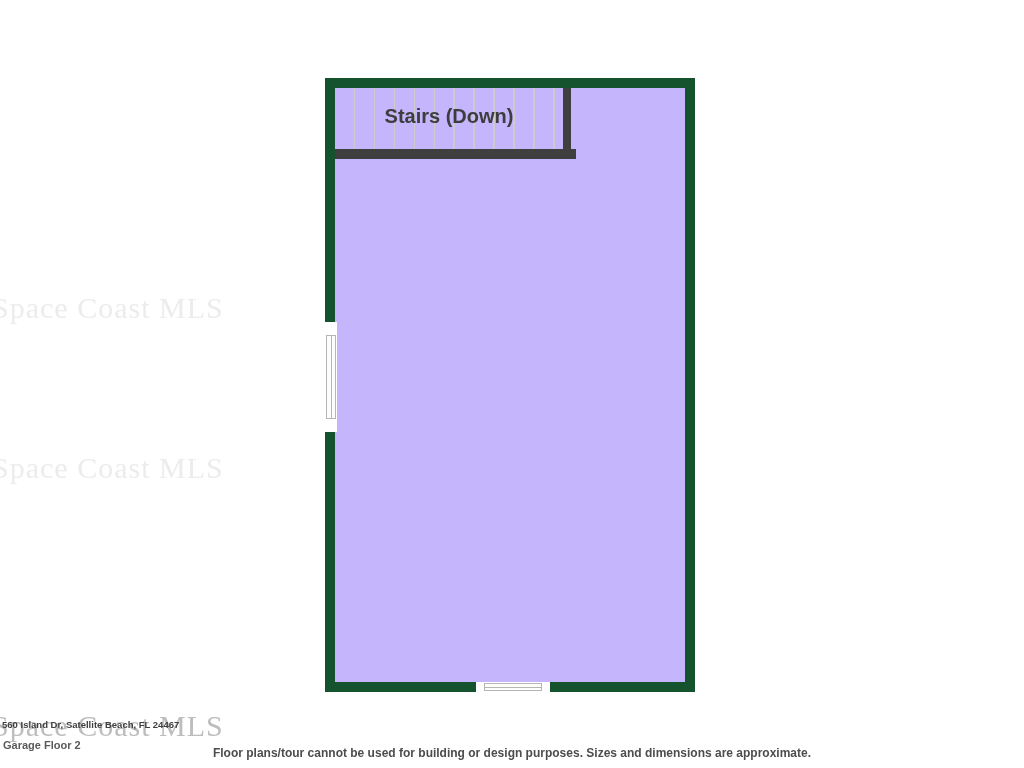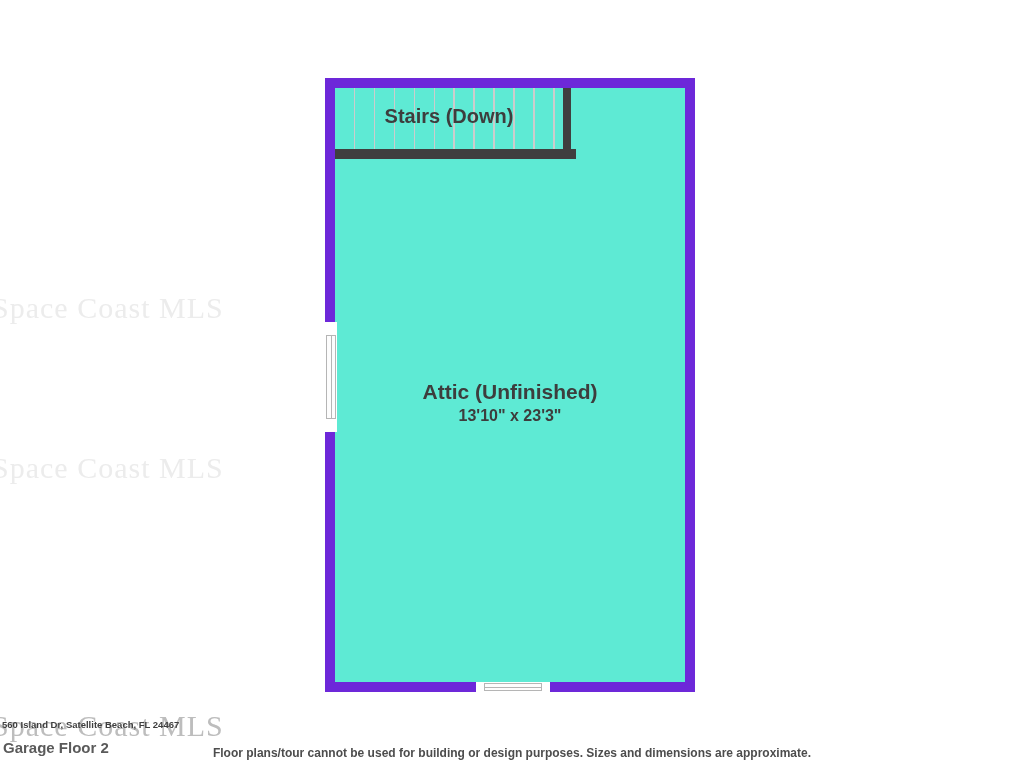--- a/index.html
+++ b/index.html
@@ -33,22 +33,22 @@
   .wm3 { top: 709px; }
 
   
   .plan {
     position: absolute;
     left: 325px;
     top: 78px;
     width: 370px;
     height: 614px;
     box-sizing: border-box;
-    border: 10px solid #6d28d9;
-    background: #5eead4;
+    border: 10px solid #14532d;
+    background: #c4b5fd;
   }
   .stair-treads {
     position: absolute;
     left: 0;
     top: 0;
     width: 228px;
     height: 61px;
     background: repeating-linear-gradient(
       to right,
       transparent 0px,
@@ -162,21 +162,21 @@
     top: 719px;
     font-size: 9.5px;
     font-weight: 600;
     color: #3f3f3f;
     white-space: nowrap;
   }
   .floor-label {
     position: absolute;
     left: 3px;
     top: 739px;
-    font-size: 15px;
+    font-size: 11px;
     font-weight: 700;
     color: #5a5a5a;
     white-space: nowrap;
   }
   .disclaimer {
     position: absolute;
     left: 0;
     top: 746px;
     width: 100%;
     text-align: center;
@@ -192,24 +192,20 @@
 
   <div class="watermark wm-faint wm1">Space Coast MLS</div>
   <div class="watermark wm-faint wm2">Space Coast MLS</div>
 
   <div class="plan">
     <div class="stair-treads"></div>
     <div class="stair-wall-right"></div>
     <div class="stair-wall-bottom"></div>
     <div class="stairs-label">Stairs (Down)</div>
 
-    <div class="room-label-block">
-      <div class="room-name">Attic (Unfinished)</div>
-      <div class="room-dims">13'10" x 23'3"</div>
-    </div>
   </div>
 
   <div class="window-left">
     <div class="frame"></div>
   </div>
   <div class="window-bottom">
     <div class="frame"></div>
   </div>
 
   <div class="watermark wm-footer wm3">Space Coast MLS</div>

